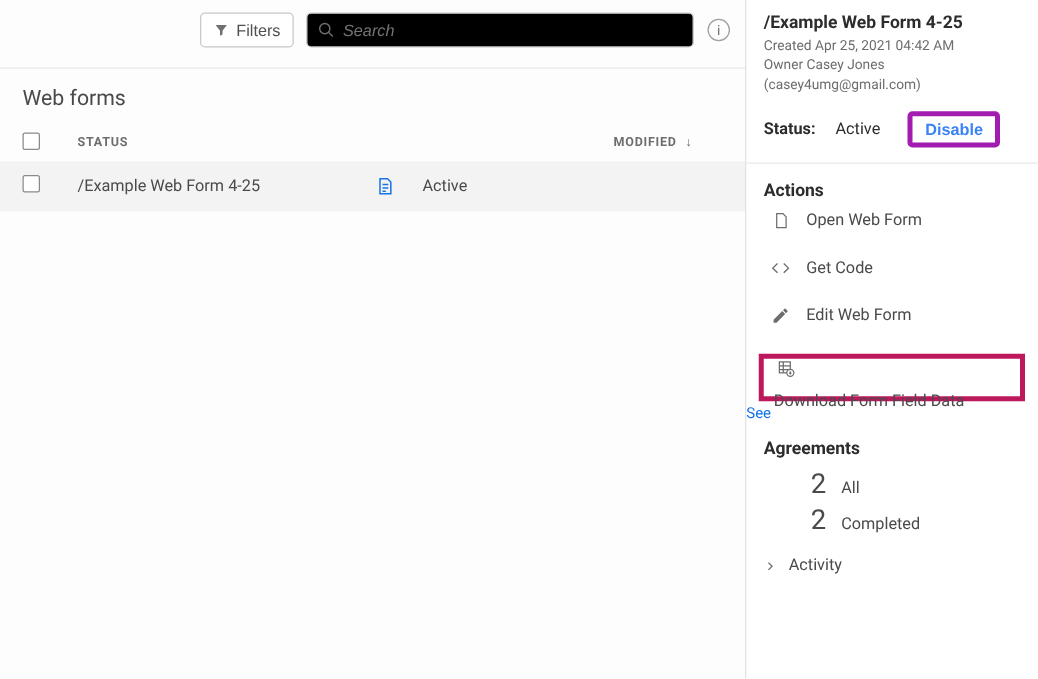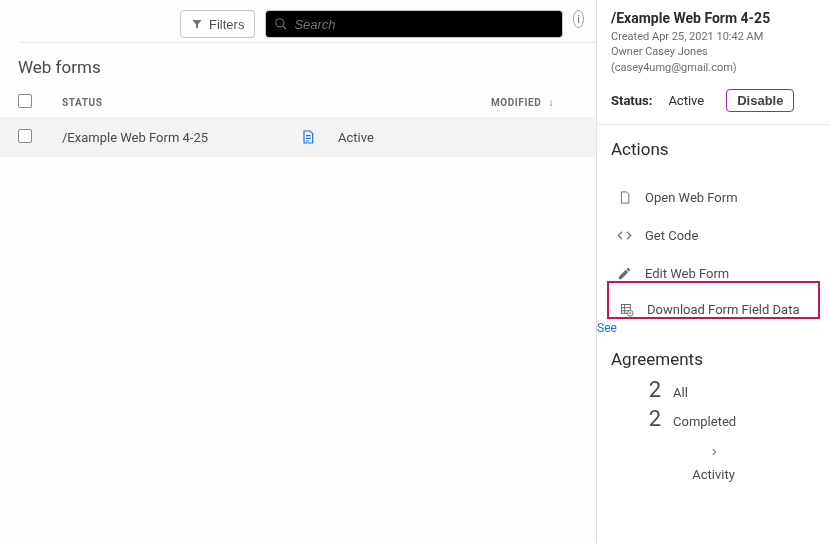--- a/index.html
+++ b/index.html
@@ -1,21 +1,21 @@
 <!DOCTYPE html>
 <html><head>
   <meta charset="utf-8">
   <style>
     * { margin: 0; padding: 0; box-sizing: border-box; }
     body { font-family: -apple-system, BlinkMacSystemFont, "Segoe UI", Roboto, Arial, sans-serif; background:#fff; color:#2c2c2c; }
     .viewport { width:830px; height:543px; position:relative; overflow:hidden; box-shadow: 3px 3px 6px rgba(0,0,0,0.35); }
     .left-pane { position:absolute; top:0; left:0; width:596px; height:100%; background:#fdfdfd; }
     .right-pane { position:absolute; top:0; left:596px; width:234px; height:100%; background:#fff; border-left:1px solid #e1e1e1; }
     
-    .toolbar { display:flex; padding:10px 12px 4px 160px; gap:10px; border-bottom:1px solid #e9e9e9;margin-left:20px; }
+    .toolbar { display:flex; align-items:center; padding:10px 12px 16px 160px; gap:10px; border-bottom:1px solid #e9e9e9; }
     .filter-btn { display:inline-flex; align-items:center; height:28px; border:1px solid #c8c8c8; border-radius:4px; padding:0 10px; font-size:13px; color:#505050; background:#fff; cursor:pointer; gap:6px; }
     .search-wrap { display:inline-flex; align-items:center; height:28px; border:1px solid #c8c8c8; border-radius:4px; padding:0 8px; background:#000000; width:310px; gap:6px; }
     .search-wrap input { border:0; outline:0; font-size:13px; font-style:italic; color:#888; width:260px; background:transparent; }
     .info-circle { width:18px; height:18px; border:1px solid #a0a0a0; border-radius:50%; display:flex; align-items:center; justify-content:center; font-size:11px; color:#707070; margin-left:auto; cursor:pointer; }
     
     .page-title { font-size:17px; color:#4a4a4a; padding:14px 0 10px 18px; font-weight:400; }
     
     .thead { display:flex; align-items:center; height:30px; font-size:10px; letter-spacing:0.6px; color:#6d6d6d; font-weight:700; padding:0 18px; }
     .th-check { width:44px; }
     .th-title { width:276px; }
@@ -30,31 +30,31 @@
     .td-status { width:106px; }
     .td-mod { flex:1; text-align:right; padding-right:24px; }
     .checkbox { width:14px; height:14px; border:1.3px solid #8a8a8a; border-radius:2px; display:inline-block; cursor:pointer; background:#fff; }
     
     .rp-header { padding:10px 14px 12px 14px; border-bottom:1px solid #e8e8e8; }
     .rp-title { font-weight:700; font-size:14px; color:#2c2c2c; margin-bottom:3px; }
     .rp-meta { font-size:11px; color:#6d6d6d; line-height:1.4; }
     .rp-status-row { display:flex; align-items:center; gap:16px; margin-top:14px; }
     .status-lbl { font-weight:700; font-size:13px; }
     .status-val { font-size:13px; }
-    .disable-btn { border:1px solid #a21caf; background:#fff; color:#404040; font-size:13px; padding:3px 10px; border-radius:4px; cursor:pointer; margin-left:6px; font-weight:600; }
-    .section-heading { font-size:17px; font-weight:400; padding:14px 4px 8px 14px; color:#2c2c2c; }
+    .disable-btn { border:4px solid #a21caf; background:#fff; color:#3b82f6; font-size:13px; padding:3px 10px; border-radius:4px; cursor:pointer; margin-left:6px; font-weight:600; }
+    .section-heading { font-size:14px; font-weight:700; padding:14px 4px 8px 14px; color:#2c2c2c; }
     .actions { padding:0 10px; }
-    .action-item { display:flex; align-items:flex-end; gap:12px; height:38px; padding:0 8px; font-size:13px; color:#4a4a4a; cursor:pointer; }
+    .action-item { display:flex; align-items:flex-start; gap:12px; height:38px; padding:0 8px; font-size:13px; color:#4a4a4a; cursor:pointer; }
     .action-item .aicon { width:18px; display:flex; align-items:center; justify-content:center; color:#6d6d6d; }
-    .action-item.highlighted { border:2px solid #be185d; }
+    .action-item.highlighted { border:4px solid #be185d;flex-direction:column; }
     .see-link { font-size:12px; color:#1473e6; padding:2px 2px 0 0; text-align:left; display:block; }
     .agreements { padding:0 18px 0 42px; }
     .agg-row { display:flex; align-items:baseline; gap:12px; font-size:13px; color:#4a4a4a; margin-bottom:4px; cursor:pointer; }
     .agg-num { font-size:22px; color:#4a4a4a; width:22px; text-align:right; }
-    .activity-row { display:flex; align-items:center; gap:10px; font-size:13px; color:#4a4a4a; padding:8px 14px; margin-top:8px; cursor:pointer;flex-direction:column; }
+    .activity-row { display:flex; align-items:center; gap:10px; font-size:13px; color:#4a4a4a; padding:8px 14px; margin-top:8px; cursor:pointer; }
     svg { display:block; }
   </style>
 </head>
 <body>
 
 <div class="viewport">
 
   <div class="left-pane">
     <div class="toolbar">
       <button class="filter-btn">
@@ -97,21 +97,21 @@
             <path d="M9 10h7M9 14h7M9 18h4"></path>
           </svg>
       </div>
       <div class="td-status">Active</div>
     </div>
   </div>
 
   <div class="right-pane">
     <div class="rp-header">
       <div class="rp-title">/Example Web Form 4-25</div>
-      <div class="rp-meta">Created Apr 25, 2021 10:42 AM</div>
+      <div class="rp-meta">Created Apr 25, 2021 04:42 AM</div>
       <div class="rp-meta">Owner Casey Jones (casey4umg@gmail.com)</div>
       <div class="rp-status-row">
         <span class="status-lbl">Status:</span>
         <span class="status-val">Active</span>
         <button class="disable-btn">Disable</button>
       </div>
     </div>
 
     <div class="section-heading">Actions</div>
     <div class="actions">

